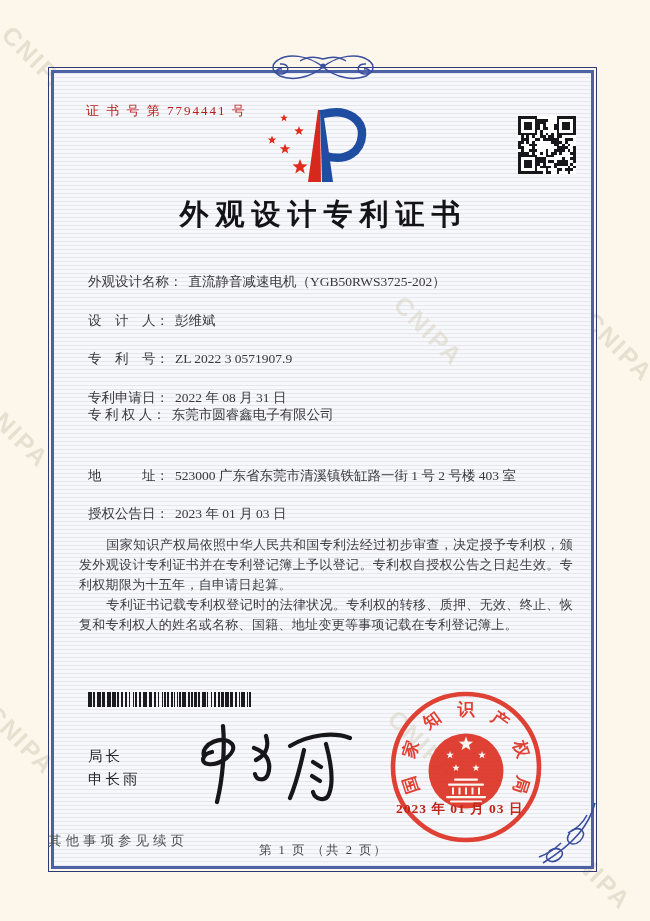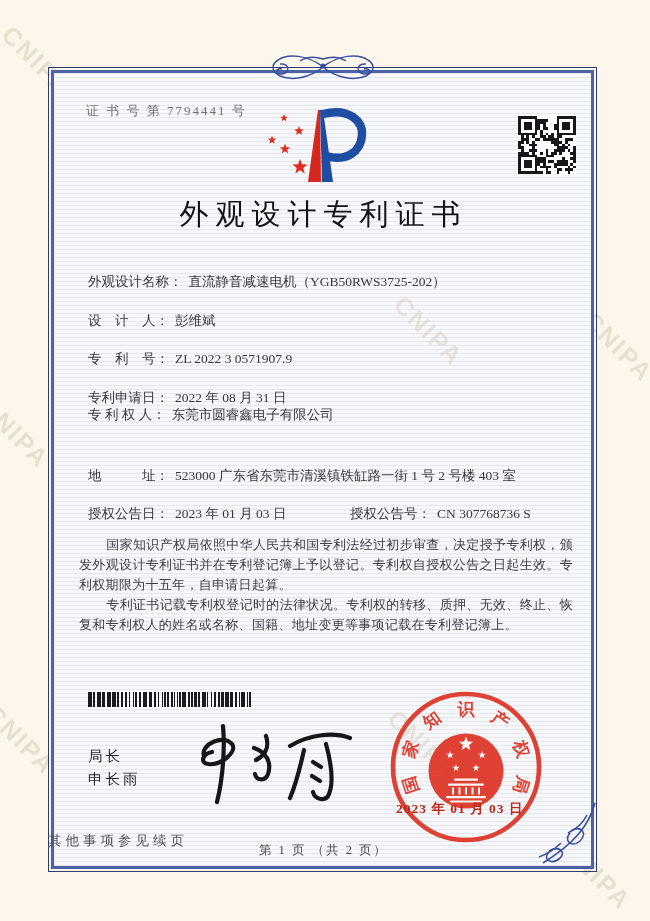--- a/index.html
+++ b/index.html
@@ -27,24 +27,24 @@
   }
   .cert-inner{
     position:absolute;inset:2px;
     border:3px solid #4d61a6;box-sizing:border-box;
     background-color:#f8f8fb;
     background-image:repeating-linear-gradient(180deg,
       rgba(125,135,185,0.16) 0px, rgba(125,135,185,0.16) 1px,
       rgba(0,0,0,0) 1px, rgba(0,0,0,0) 4px);
   }
   .content{z-index:3;}
-  .cert-no{left:86px;top:102px;font-size:13px;letter-spacing:2px;color:#737373;}
+  .cert-no{left:86px;top:102px;font-size:13px;letter-spacing:2px;color:#b91c1c;}
   .title{
     left:48px;top:195px;width:551px;text-align:center;
-    font-size:29px;font-weight:normal;letter-spacing:7px;color:#141416;
+    font-size:29px;font-weight:bold;letter-spacing:7px;color:#141416;
   }
   .frow{left:88px;width:490px;font-size:13.5px;line-height:18px;color:#38383d;white-space:nowrap;}
   .frow .lbl{display:inline-block;}
   .frow .val{margin-left:6px;text-align:center;}
   .grant-no{position:absolute;left:262px;top:0;}
   .para{
     left:79px;width:494px;font-size:13px;line-height:20px;
     text-indent:2.1em;text-align:justify;letter-spacing:.3px;color:#3c3c42;
   }
   .signer{left:88px;font-family:"Liberation Sans","DejaVu Sans",sans-serif;
@@ -371,23 +371,20 @@
   <span class="lbl">专利申请日：</span><span class="val">2022 年 08 月 31 日</span>
 </div>
 <div class="abs content frow" style="top:406px">
   <span class="lbl">专 利 权 人：</span><span class="val">东莞市圆睿鑫电子有限公司</span>
 </div>
 <div class="abs content frow" style="top:467px">
   <span class="lbl">地　　　址：</span><span class="val">523000 广东省东莞市清溪镇铁缸路一街 1 号 2 号楼 403 室</span>
 </div>
 <div class="abs content frow" style="top:505px">
   <span class="lbl">授权公告日：</span><span class="val">2023 年 01 月 03 日</span>
-  <span class="grant-no">
-    <span class="lbl">授权公告号：</span><span class="val">CN 307768736 S</span>
-  </span>
 </div>
 
 <div class="abs content para" style="top:535px">国家知识产权局依照中华人民共和国专利法经过初步审查，决定授予专利权，颁发外观设计专利证书并在专利登记簿上予以登记。专利权自授权公告之日起生效。专利权期限为十五年，自申请日起算。</div>
 <div class="abs content para" style="top:595px">专利证书记载专利权登记时的法律状况。专利权的转移、质押、无效、终止、恢复和专利权人的姓名或名称、国籍、地址变更等事项记载在专利登记簿上。</div>
 
 <svg class="abs content" style="left:88px;top:692px" width="167" height="15" viewBox="0 0 167 15" shape-rendering="crispEdges">
   <g id="barcode-bars" fill="#1b1b1f">
       <rect x="0.0" y="0" width="4.0" height="15"></rect>
       <rect x="5.2" y="0" width="1.6" height="15"></rect>
       <rect x="9.0" y="0" width="4.0" height="15"></rect>

